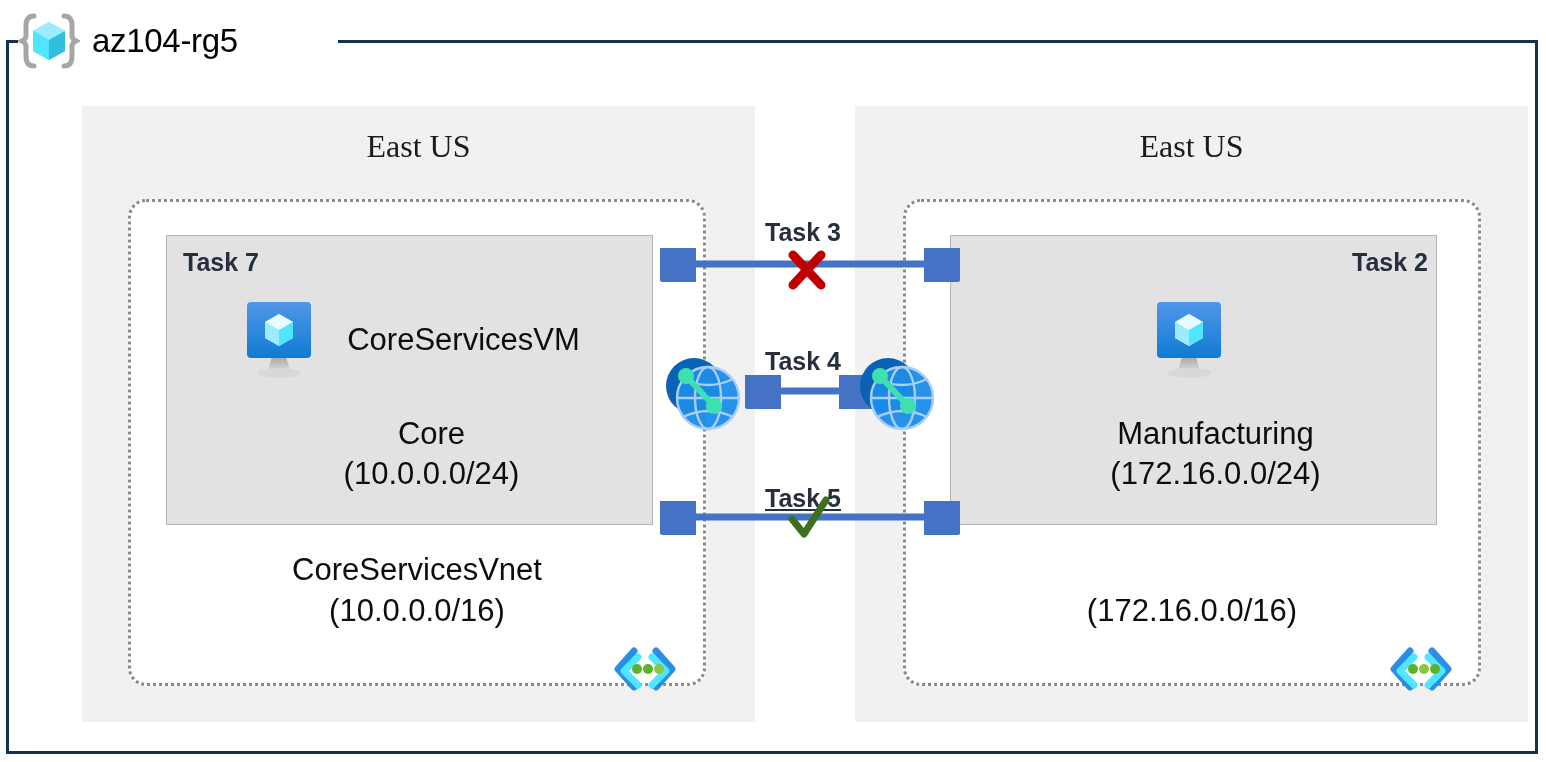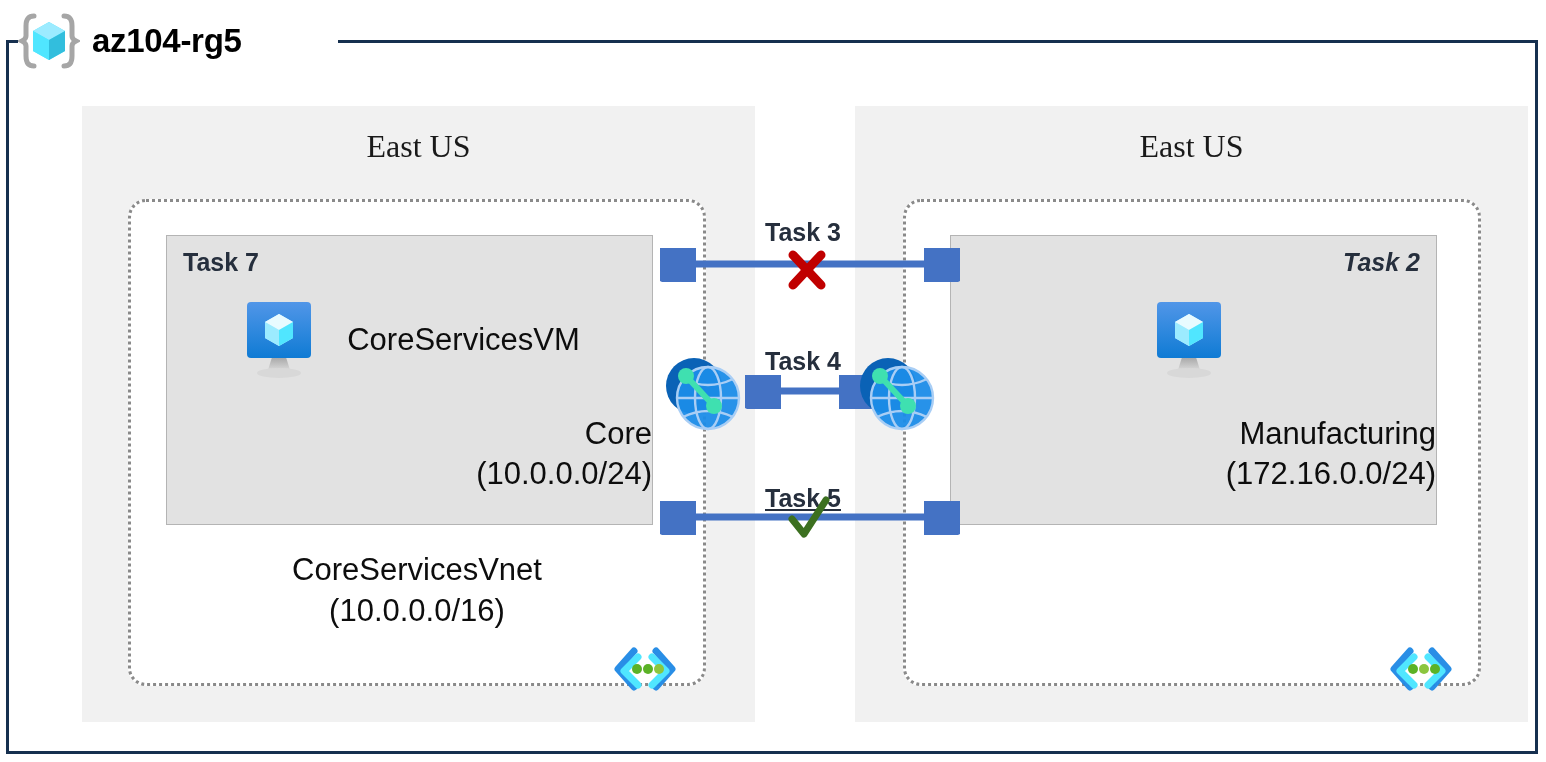--- a/index.html
+++ b/index.html
@@ -44,21 +44,21 @@
     position: absolute;
     left: 18px;
     top: 8px;
     height: 66px;
     display: flex;
     align-items: center;
     gap: 12px;
   }
   .rg-title {
     font-size: 33px;
-    font-weight: bold;
+    font-weight: normal;
     color: #000000;
     letter-spacing: -0.3px;
     white-space: nowrap;
   }
 
   
   .rg-icon {
     position: relative;
     width: 62px;
     height: 62px;
@@ -125,21 +125,21 @@
   #subnet-right { left: 950px; top: 235px; width: 487px; height: 290px; }
 
   .task-tag {
     position: absolute;
     top: 12px;
     font-size: 25px;
     font-weight: bold;
     color: #262f3d;
   }
   .task-tag.left  { left: 16px; }
-  .task-tag.right { right: 16px; font-style: italic; }
+  .task-tag.right { right: 8px; }
 
   .vm-row {
     position: absolute;
     top: 62px;
     left: 0;
     right: 0;
     display: flex;
     align-items: center;
     justify-content: center;
     gap: 18px;
@@ -154,21 +154,21 @@
     width: 90px;
     height: 84px;
     flex: 0 0 90px;
   }
 
   .subnet-caption {
     position: absolute;
     left: 0;
     right: 0;
     top: 178px;
-    text-align: right;
+    text-align: center;
     font-size: 31px;
     line-height: 1.28;
     color: #0d0d0d;
     padding-left: 44px;
   }
 
   
   .arrow-wrap { position: absolute; }
   .arrow-label {
     position: absolute;
@@ -271,20 +271,21 @@
       <circle cx="47" cy="24" r="5" fill="#8CC63F"></circle>
     </svg>
   </div>
 
   <div class="region" id="region-right">
     <div class="region-label">East US</div>
   </div>
 
   <div class="vnet" id="vnet-right">
     <div class="vnet-caption">
+      <div>(172.16.0.0/16)</div>
     </div>
   </div>
 
   <div class="subnet" id="subnet-right">
     <div class="task-tag right">Task 2</div>
     <div class="vm-row">
       <div class="vm-icon">
         <svg width="90" height="84" viewBox="0 0 90 84">
           <defs>
             <linearGradient id="vmg2" x1="0" y1="0" x2="0" y2="1">

